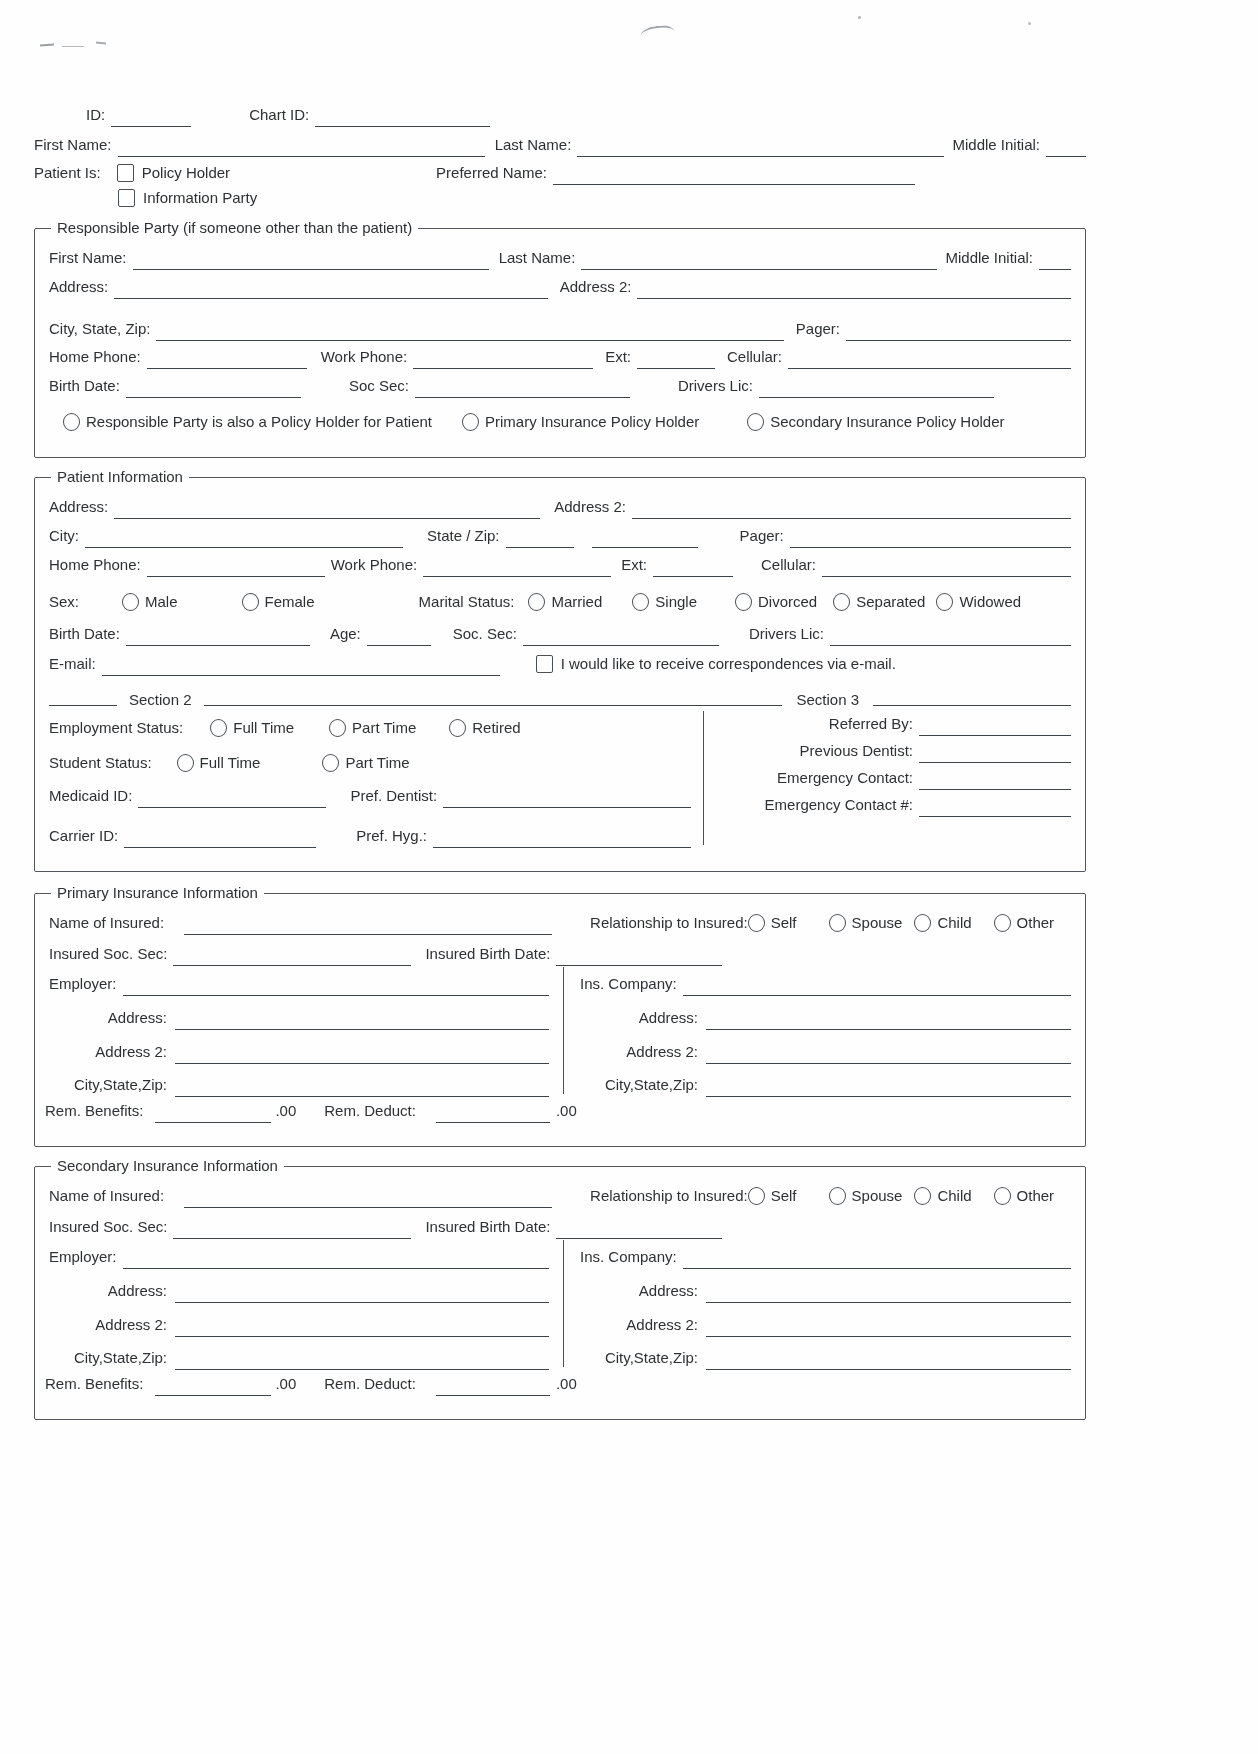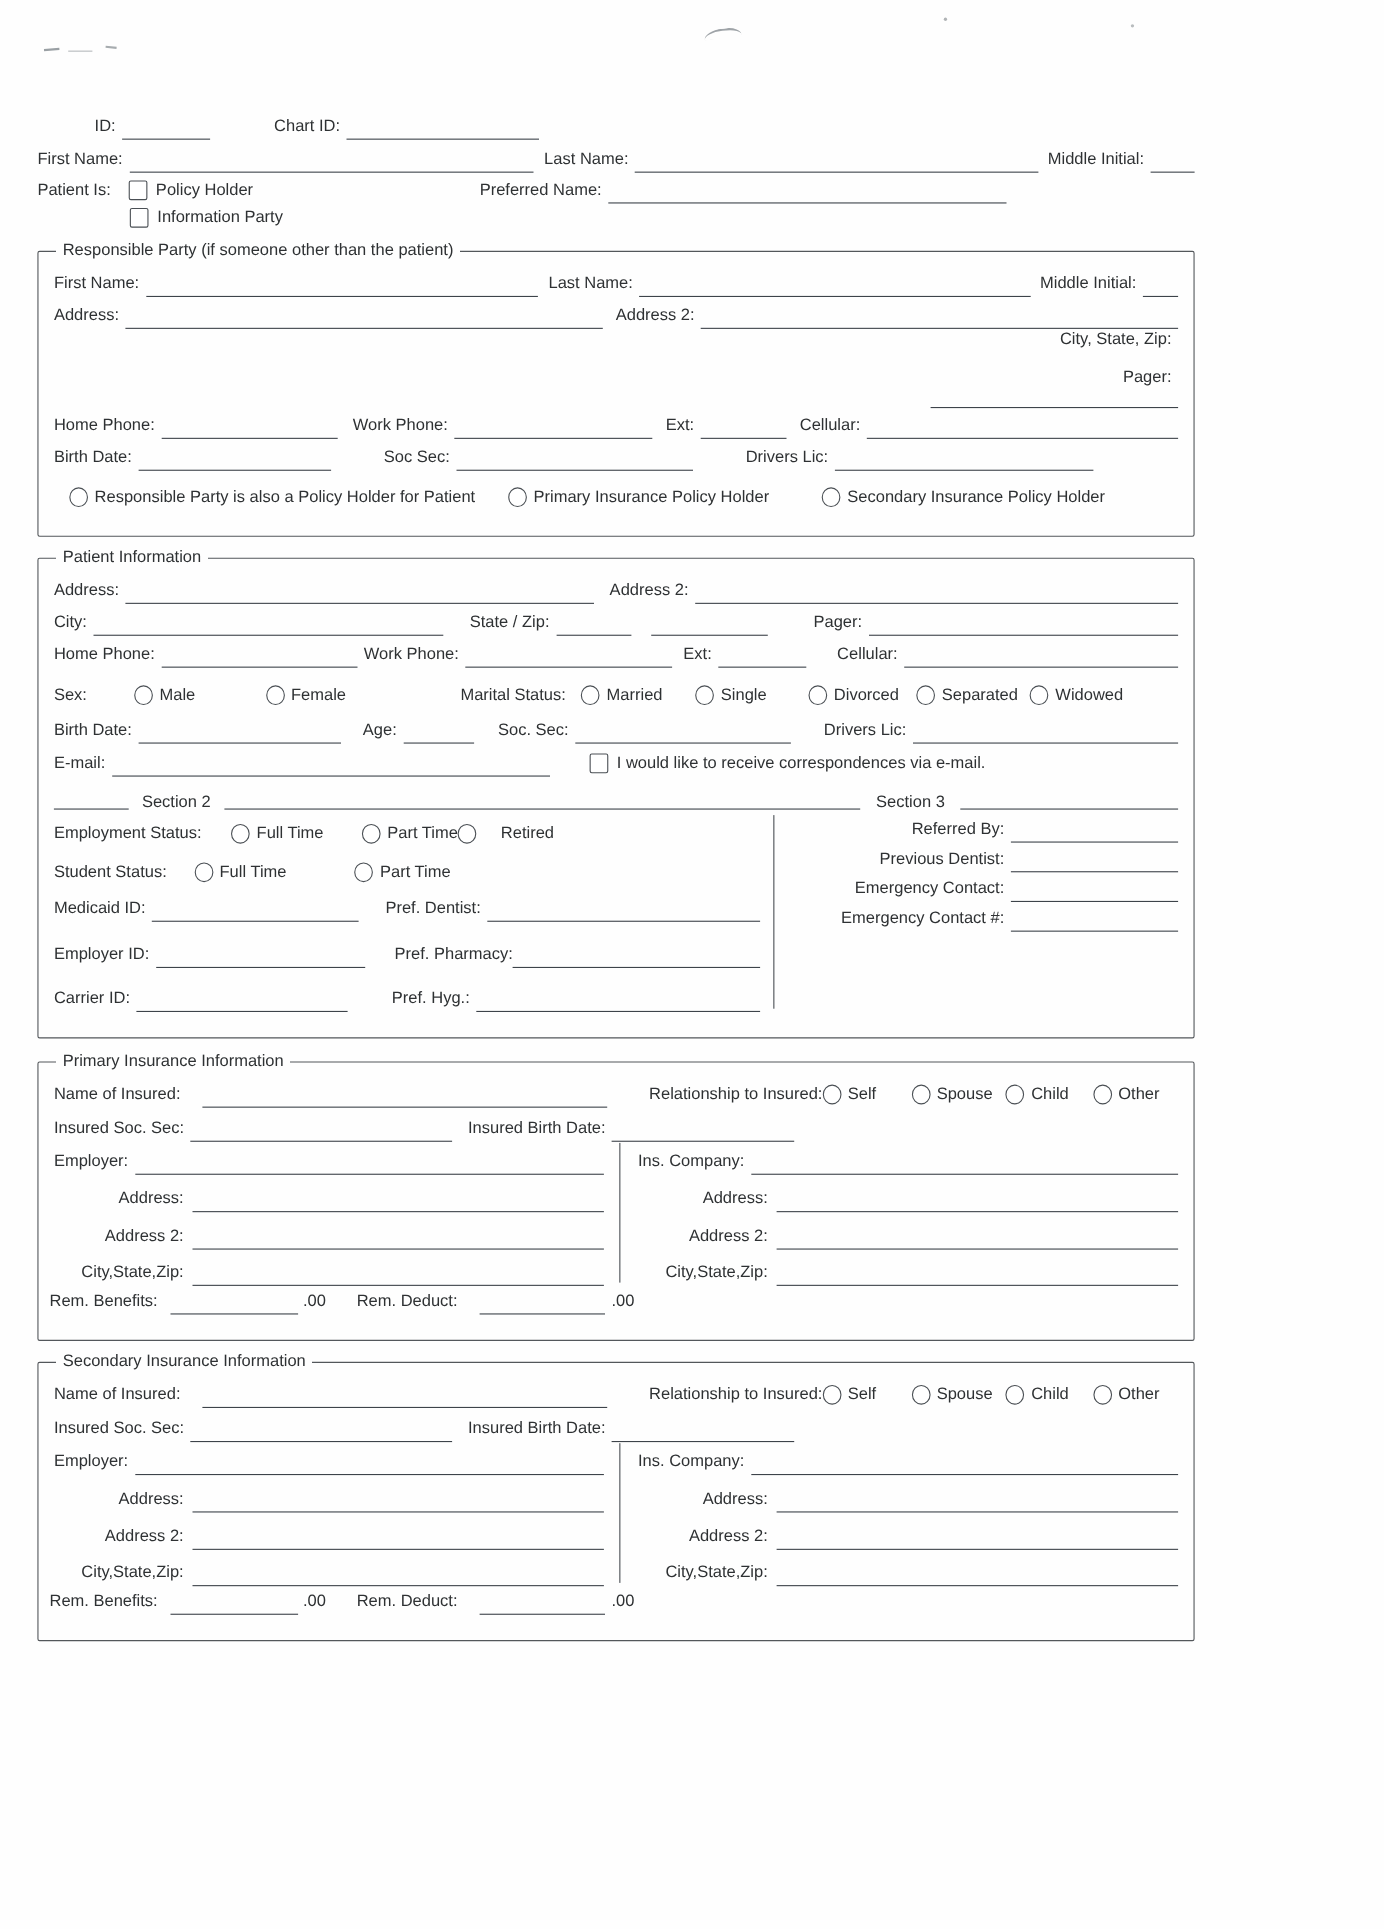--- a/index.html
+++ b/index.html
@@ -90,21 +90,21 @@
         <span class="ln" style="width:32px;"></span>
       </div>
 
       <div class="row" style="margin-top:11px;">
         <span class="lbl">Address:</span>
         <span class="ln grow"></span>
         <span class="lbl" style="margin-left:12px;">Address 2:</span>
         <span class="ln grow"></span>
       </div>
 
-      <div class="row" style="margin-top:4px;flex-direction:column;">
+      <div class="row" style="margin-top:24px;">
         <span class="lbl">City, State, Zip:</span>
         <span class="ln grow"></span>
         <span class="lbl" style="margin-left:12px;">Pager:</span>
         <span class="ln" style="width:225px;"></span>
       </div>
 
       <div class="row" style="margin-top:10px;">
         <span class="lbl">Home Phone:</span>
         <span class="ln" style="width:160px;"></span>
         <span class="lbl" style="margin-left:14px;">Work Phone:</span>
@@ -236,21 +236,21 @@
           <div class="row" style="margin-top:8px;">
             <span class="lbl">Employment Status:</span>
             <span class="opt" style="margin-left:21px;">
               <span class="rb"></span>
               <span class="lbl">Full Time</span>
             </span>
             <span class="opt" style="margin-left:35px;">
               <span class="rb"></span>
               <span class="lbl">Part Time</span>
             </span>
-            <span class="opt" style="gap:16px;">
+            <span class="opt" style="margin-left:33px;">
               <span class="rb"></span>
               <span class="lbl">Retired</span>
             </span>
           </div>
 
           <div class="row" style="margin-top:17px;">
             <span class="lbl">Student Status:</span>
             <span class="opt" style="margin-left:19px;">
               <span class="rb"></span>
               <span class="lbl">Full Time</span>
@@ -261,26 +261,20 @@
             </span>
           </div>
 
           <div class="row" style="margin-top:15px;">
             <span class="lbl">Medicaid ID:</span>
             <span class="ln" style="width:188px;"></span>
             <span class="lbl" style="margin-left:24px;">Pref. Dentist:</span>
             <span class="ln grow"></span>
           </div>
 
-          <div class="row" style="margin-top:24px;">
-            <span class="lbl">Employer ID:</span>
-            <span class="ln" style="width:190px;"></span>
-            <span class="lbl" style="margin-left:27px;padding-right:0;">Pref. Pharmacy:</span>
-            <span class="ln grow"></span>
-          </div>
 
           <div class="row" style="margin-top:22px;">
             <span class="lbl">Carrier ID:</span>
             <span class="ln" style="width:192px;"></span>
             <span class="lbl" style="margin-left:40px;">Pref. Hyg.:</span>
             <span class="ln grow"></span>
           </div>
         </div>
 
         <div class="vdiv"></div>

